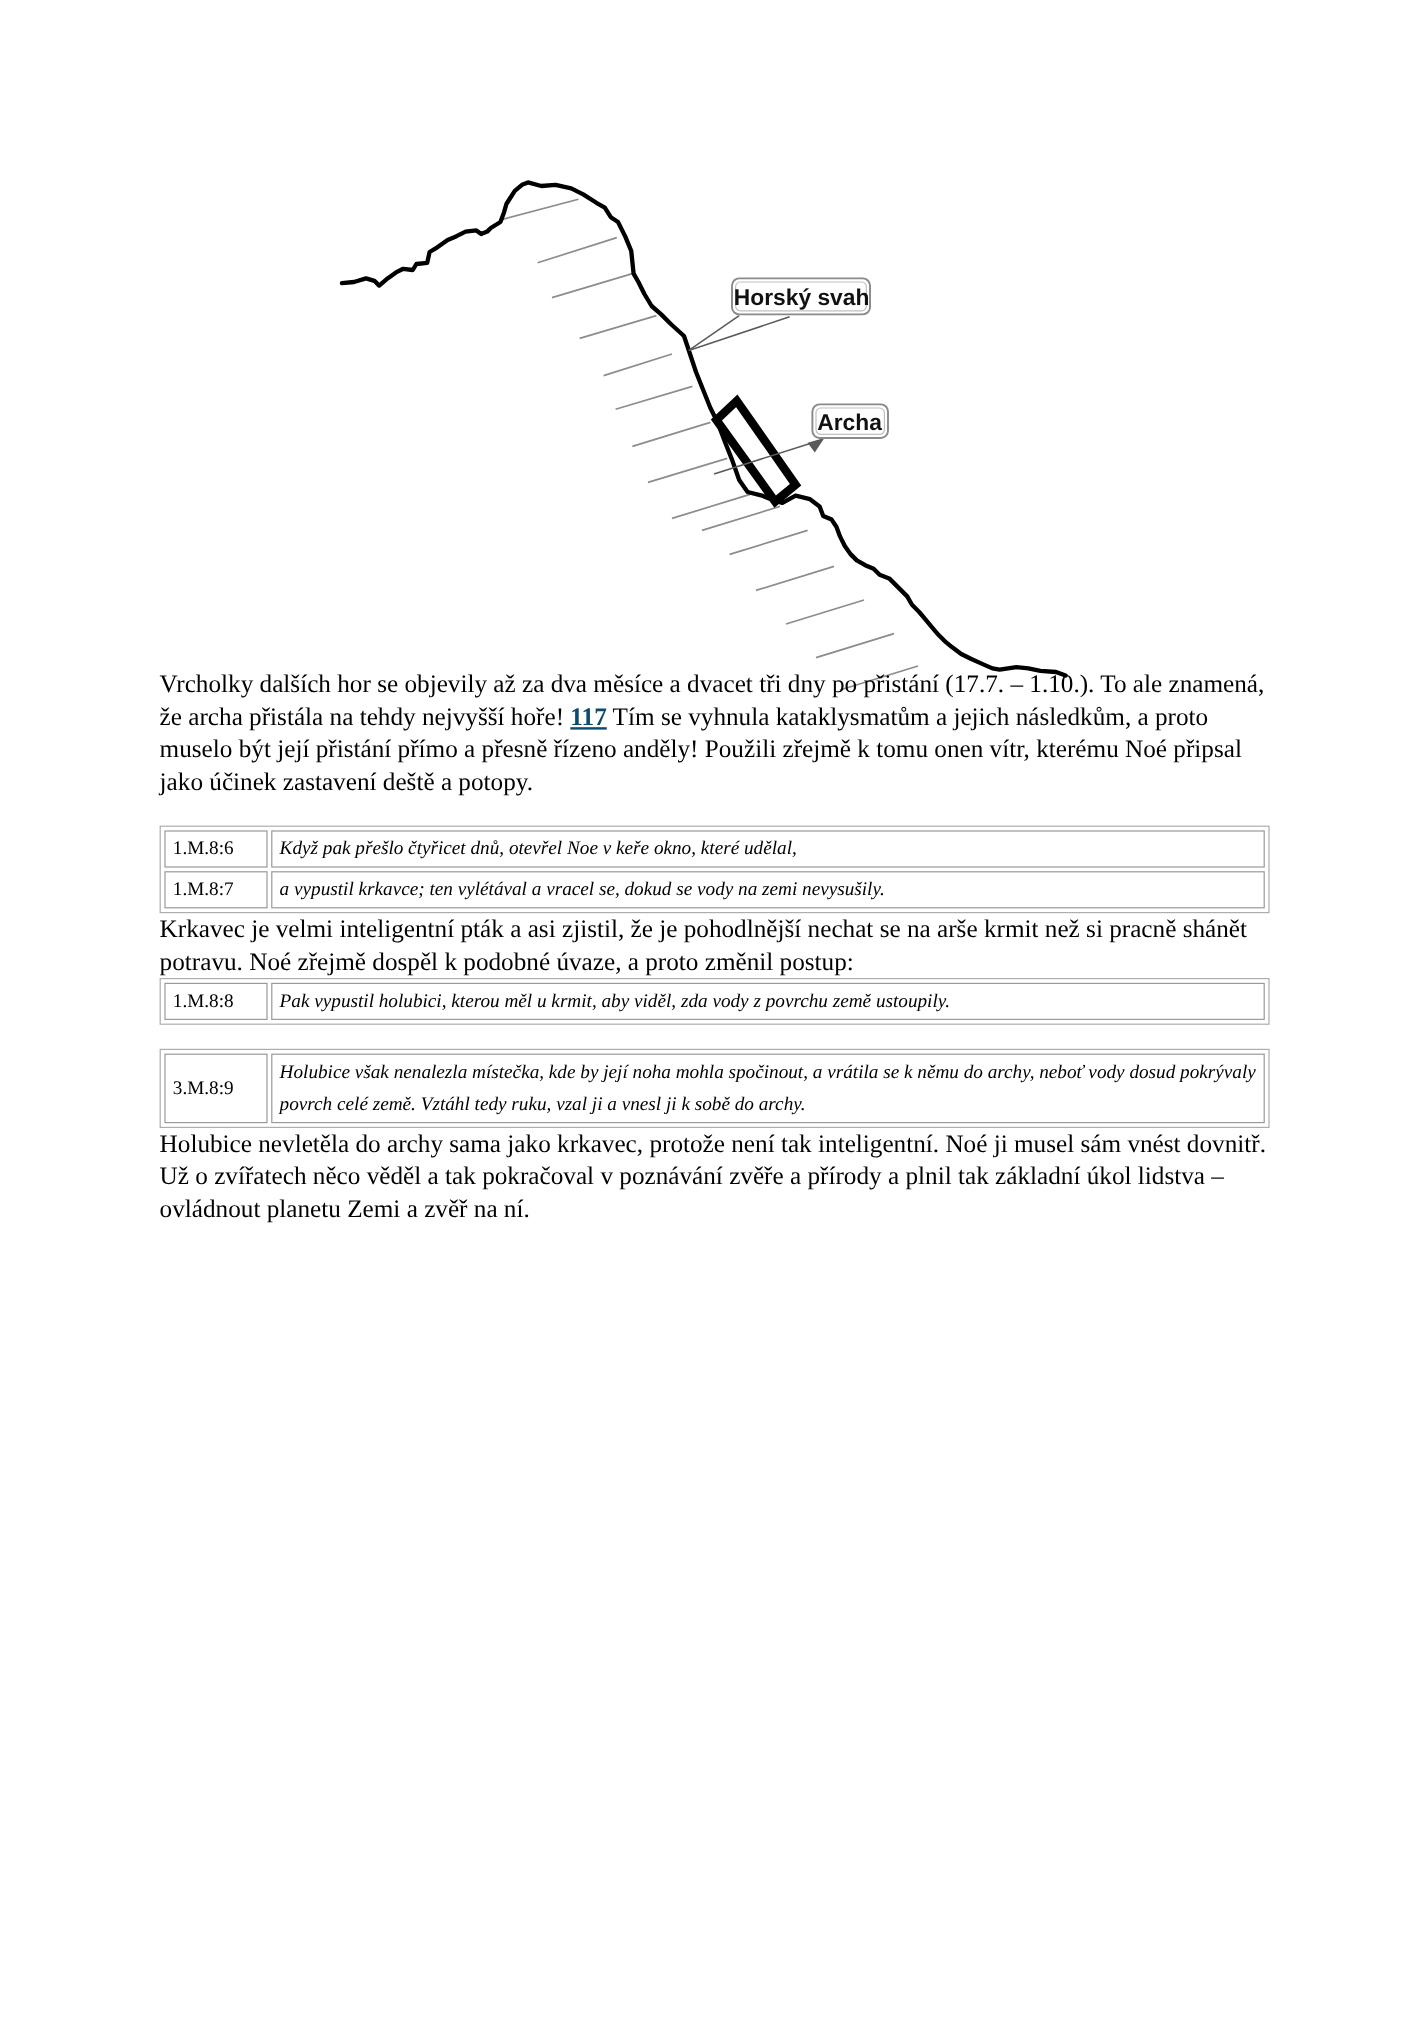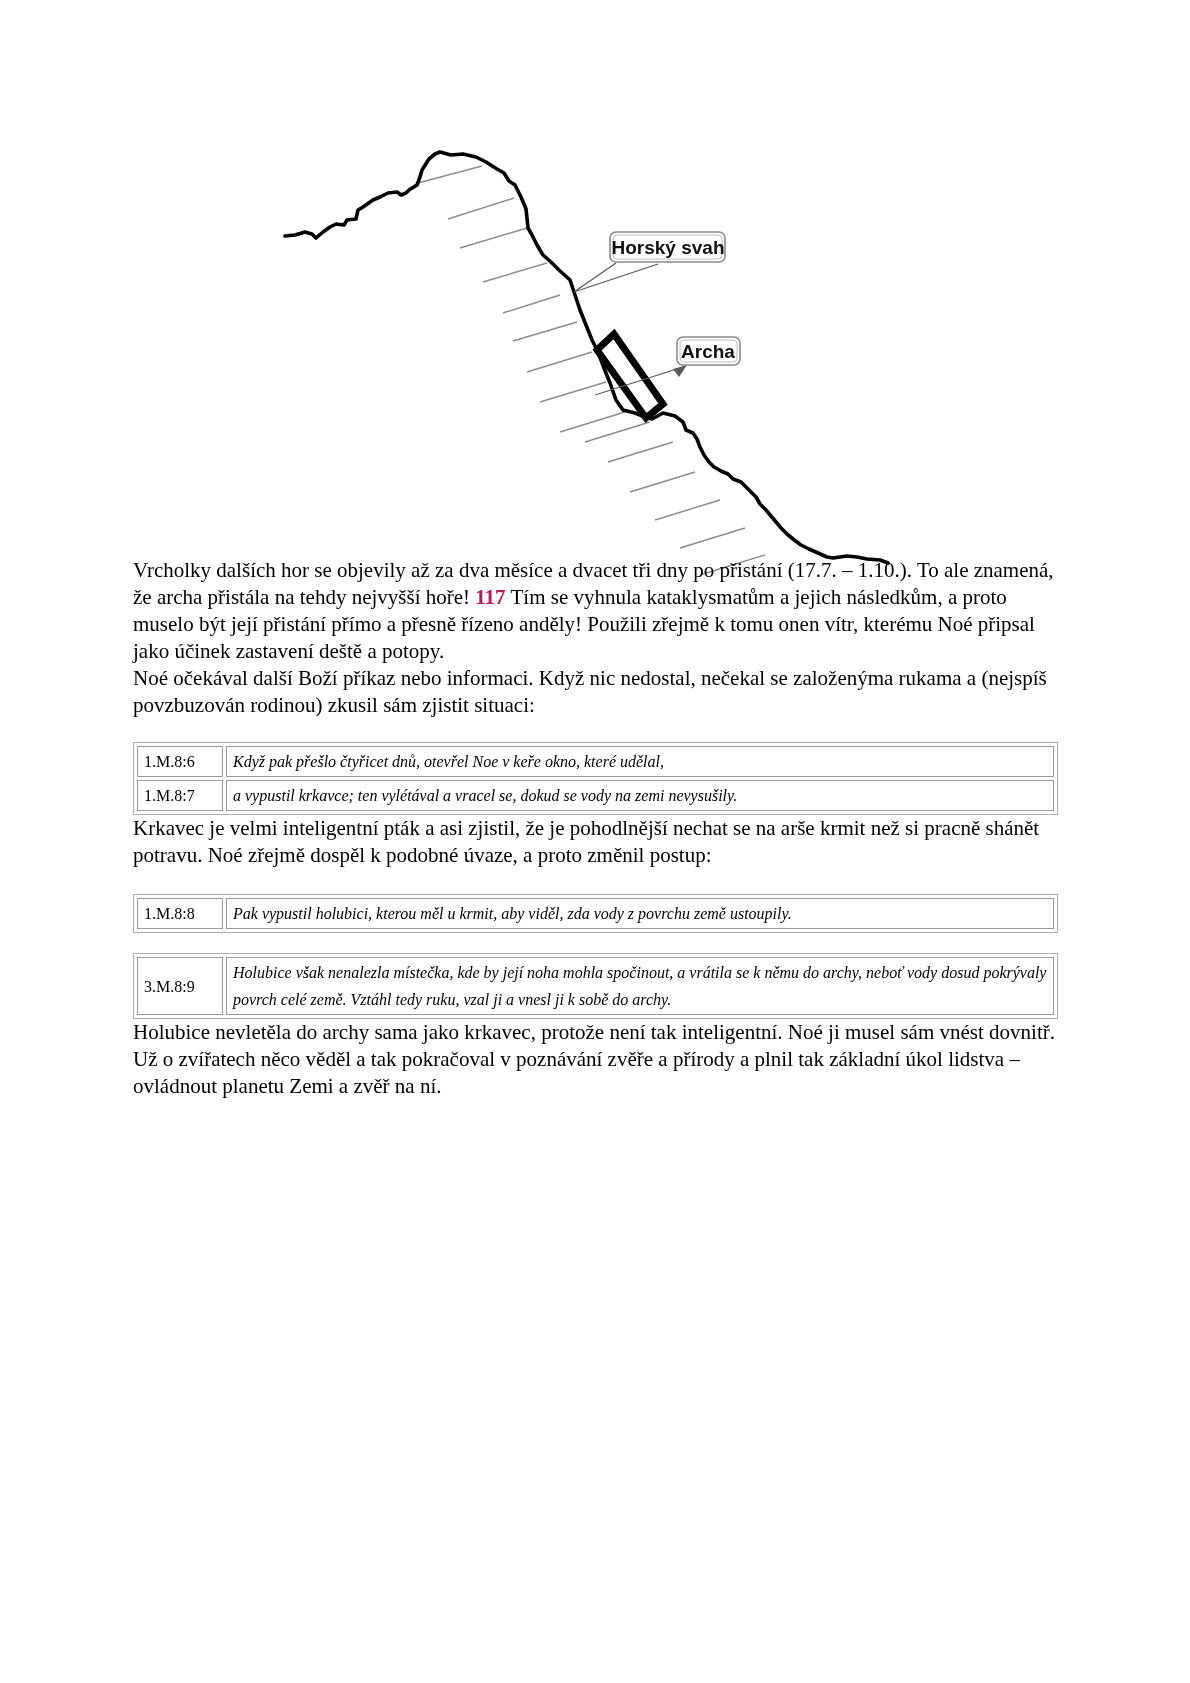--- a/index.html
+++ b/index.html
@@ -25,26 +25,26 @@
     text-anchor:middle;
   }
   .content{
     position:absolute;left:133px;top:557px;width:925px;
     font-size:21px;line-height:27px;text-align:left;
   }
   .content p{margin:0;}
   .mt-p2{margin-top:76px;}
   .mt-t1{margin-top:23px;}
   .mt-p3{margin-top:39px;}
-  .mt-t2{margin-top:25px;}
+  .mt-t2{}
   .mt-p4{margin-top:41px;}
   .mt-t3{margin-top:20px;}
   .mt-p5{margin-top:40px;}
   .mt-p6{margin-top:31px;}
-  a.ref-link{color:#be185d;font-weight:bold;cursor:pointer;}
+  a.ref-link{color:#0c4a6e;font-weight:bold;text-decoration:underline;cursor:pointer;}
   table.verse{
     width:100%;
     border-collapse:separate;border-spacing:3px;
     border:1px solid #adadad;
     background:#ffffff;
   }
   table.verse td{
     border:1px solid #9a9a9a;
     padding:1px 6px;
     vertical-align:middle;
@@ -108,21 +108,20 @@
         <rect class="label-box-inner" x="455" y="212" width="57" height="22" rx="4"></rect>
         <text class="label-text" x="483" y="230">Archa</text>
       </g>
     </svg>
   </div>
 
   <div class="content">
 
     <p><span>Vrcholky dalších hor se objevily až za dva měsíce a dvacet tři dny po přistání (17.7. – 1.10.). To ale znamená, že archa přistála na tehdy nejvyšší hoře! </span><a class="ref-link">117</a><span> Tím se vyhnula kataklysmatům a jejich následkům, a proto muselo být její přistání přímo a přesně řízeno anděly! Použili zřejmě k tomu onen vítr, kterému Noé připsal jako účinek zastavení deště a potopy.</span></p>
 
-    <p class="mt-p2">Noé očekával další Boží příkaz nebo informaci. Když nic nedostal, nečekal se založenýma rukama a (nejspíš povzbuzován rodinou) zkusil sám zjistit situaci:</p>
 
     <table class="verse mt-t1">
       <tbody>
         <tr>
           <td class="vref">1.M.8:6</td>
           <td class="vtext">Když pak přešlo čtyřicet dnů, otevřel Noe v keře okno, které udělal,</td>
         </tr>
         <tr>
           <td class="vref">1.M.8:7</td>
           <td class="vtext">a vypustil krkavce; ten vylétával a vracel se, dokud se vody na zemi nevysušily.</td>

